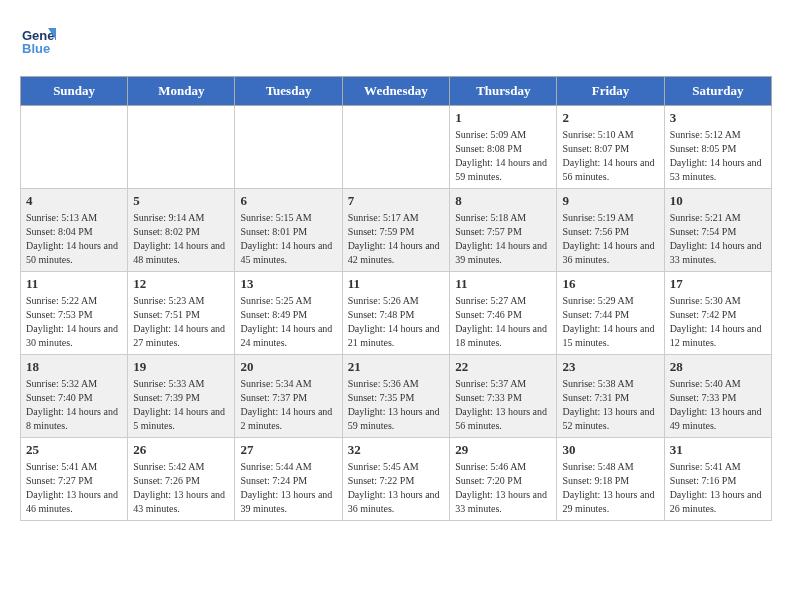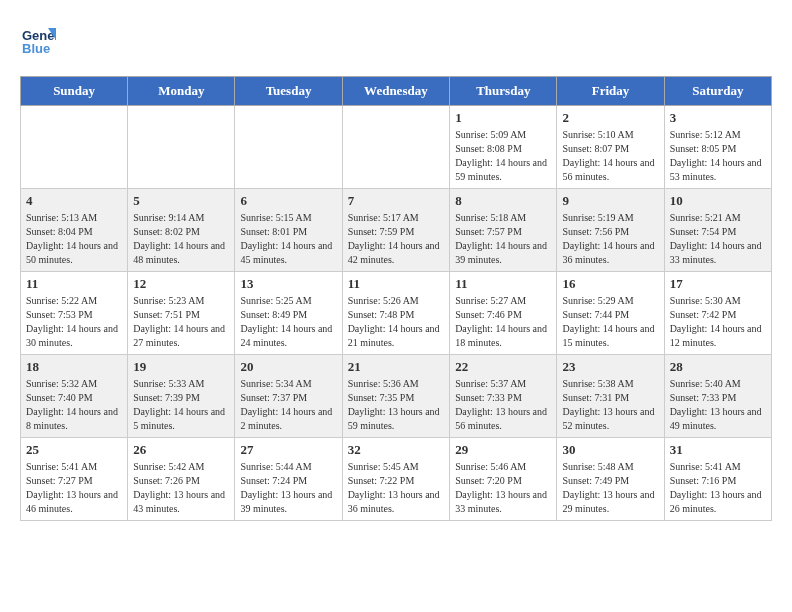--- a/index.html
+++ b/index.html
@@ -324,21 +324,21 @@
         <td>
           <span class="day-number">29</span>
           <div class="day-info">Sunrise: 5:46 AM
 Sunset: 7:20 PM
 Daylight: 13 hours
 and 33 minutes.</div>
         </td>
         <td>
           <span class="day-number">30</span>
           <div class="day-info">Sunrise: 5:48 AM
-Sunset: 7:49 PM
+Sunset: 9:18 PM
 Daylight: 13 hours
 and 29 minutes.</div>
         </td>
         <td>
           <span class="day-number">31</span>
           <div class="day-info">Sunrise: 5:41 AM
 Sunset: 7:16 PM
 Daylight: 13 hours
 and 26 minutes.</div>
         </td>

